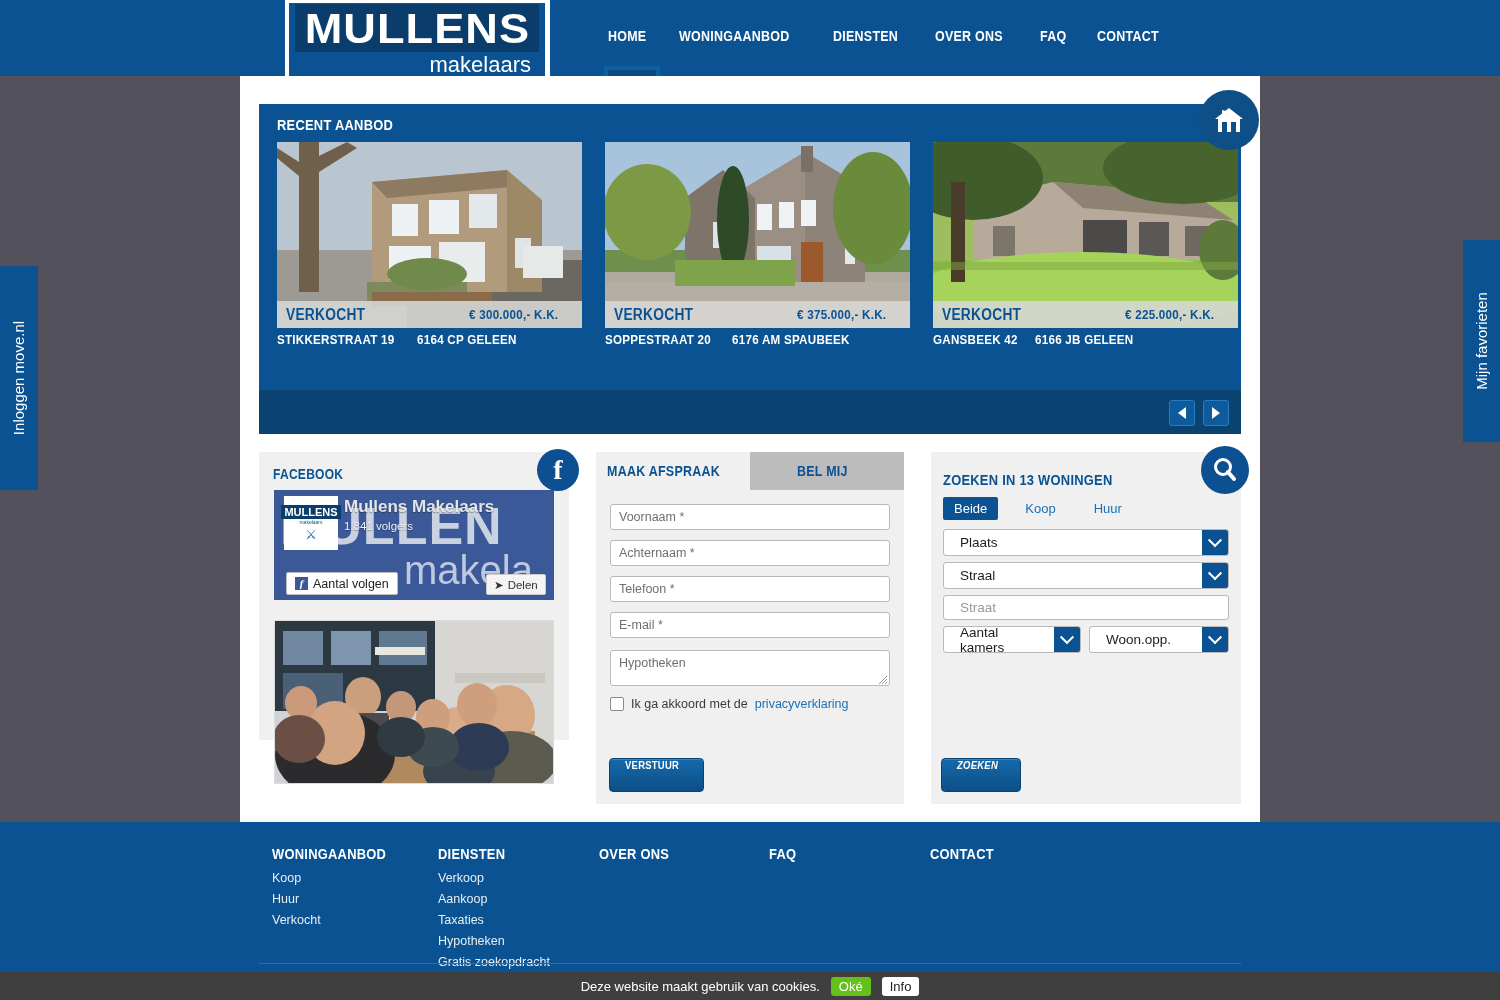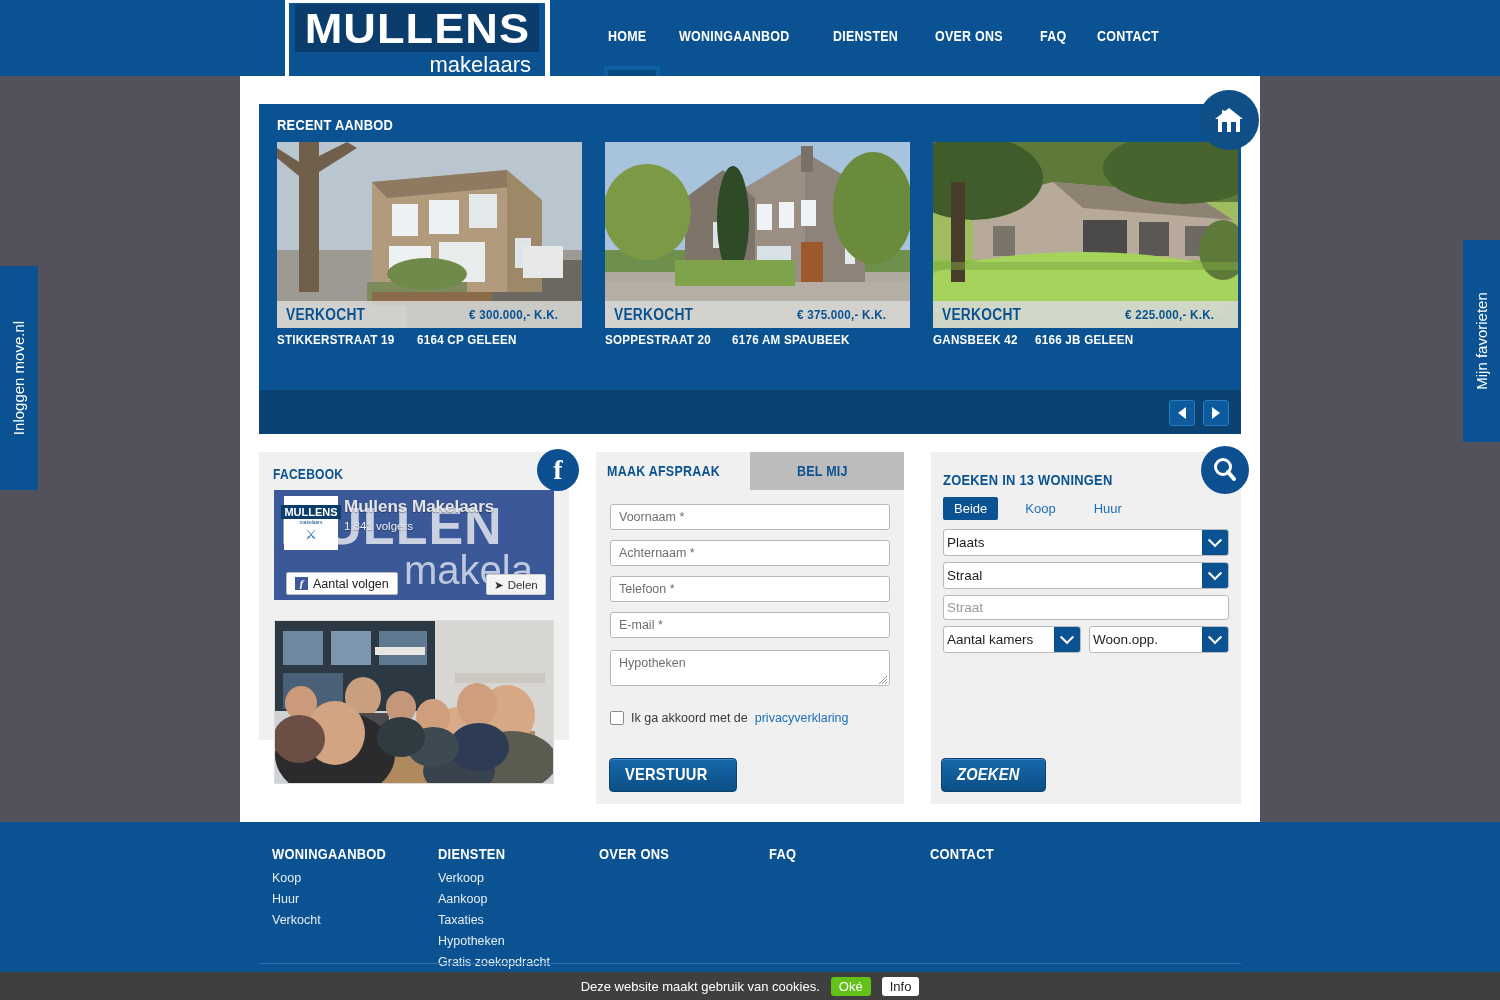--- a/index.html
+++ b/index.html
@@ -112,39 +112,39 @@
   .tabs .t{flex:1;display:flex;align-items:center;justify-content:center;font-size:14.5px;}
   .tabs .t.active{background:#f0f0f0;color:#0a5291;}
   .tabs .t.inactive{background:#bcbcbc;color:#0a5291;}
   .finput{position:absolute;left:14px;width:280px;height:26px;background:#fff;border:1px solid #b9b9b9;
           border-radius:3px;box-sizing:border-box;padding:0 8px;font-size:12.5px;color:#6f6f6f;
           display:flex;align-items:center;}
   #ta{position:absolute;left:14px;top:198px;width:280px;height:36px;background:#fff;
       border:1px solid #b9b9b9;border-radius:3px;box-sizing:border-box;padding:5px 8px;
       font-size:12.5px;color:#6f6f6f;}
   #ta .grip{position:absolute;right:2px;bottom:1px;width:8px;height:8px;}
-  #priv{position:absolute;left:14px;top:245px;display:flex;gap:7px;font-size:12.5px;color:#3a3a3a;margin-top:14px;}
+  #priv{position:absolute;left:14px;top:245px;display:flex;gap:7px;font-size:12.5px;color:#3a3a3a;}
   #priv .cb{width:12px;height:12px;border:1px solid #8b8b8b;background:#fff;border-radius:2px;}
   #priv a{color:#1a6fb8;text-decoration:none;}
   .bluebtn{position:absolute;height:32px;background:linear-gradient(#1669ab,#0c4f86);
-           border:1px solid #0a4272;border-radius:4px;color:#fff;display:flex;align-items:center;
-           justify-content:center;padding:0 15px;font-size:17px;box-shadow:inset 0 1px 0 #3a85c4;}
+           border:1px solid #0a4272;border-radius:4px;color:#fff;display:flex;align-items:flex-start;
+           justify-content:center;padding:0 15px;font-size:11px;box-shadow:inset 0 1px 0 #3a85c4;}
   #verstuur{left:609px;top:758px;}
   #zoeken-btn{left:941px;top:758px;font-style:italic;}
 
   #search-panel{position:absolute;left:931px;top:452px;width:310px;height:352px;background:#f0f0f0;}
   #search-title{position:absolute;left:12px;top:19px;color:#0a5291;font-size:15px;}
   #search-circle{position:absolute;left:1201px;top:446px;width:48px;height:48px;border-radius:50%;
                  background:#0d5092;z-index:6;display:flex;align-items:center;justify-content:center;}
   .segs{position:absolute;left:12px;top:45px;display:flex;gap:16px;}
   .seg{padding:4px 11px;font-size:13px;color:#1a6fb8;border-radius:2px;}
   .seg.on{background:#0a5291;color:#fff;}
   .selbox{position:absolute;background:#fff;border:1px solid #b9b9b9;border-radius:3px;
           box-sizing:border-box;display:flex;align-items:center;overflow:hidden;}
-  .selbox .lab{flex:1;padding:0 3px;font-size:13.5px;color:#1c1c1c;}
+  .selbox .lab{flex:1;padding:0 16px;font-size:13.5px;color:#1c1c1c;}
   .selbox .lab.ph{color:#9a9a9a;}
   .selbox .ch{width:26px;height:100%;background:#0a5291;display:flex;align-items:center;
               justify-content:center;flex:0 0 26px;}
   .chev{width:8px;height:8px;border-right:2.5px solid #fff;border-bottom:2.5px solid #fff;
         transform:rotate(45deg) translate(-2px,-2px);}
 
   
   #footer{position:absolute;left:0;top:822px;width:1500px;height:150px;background:#0a5291;}
   .fcol{position:absolute;top:845px;}
   .fcol h4{margin:0 0 9px 0;color:#fff;font-size:15px;font-weight:bold;}

